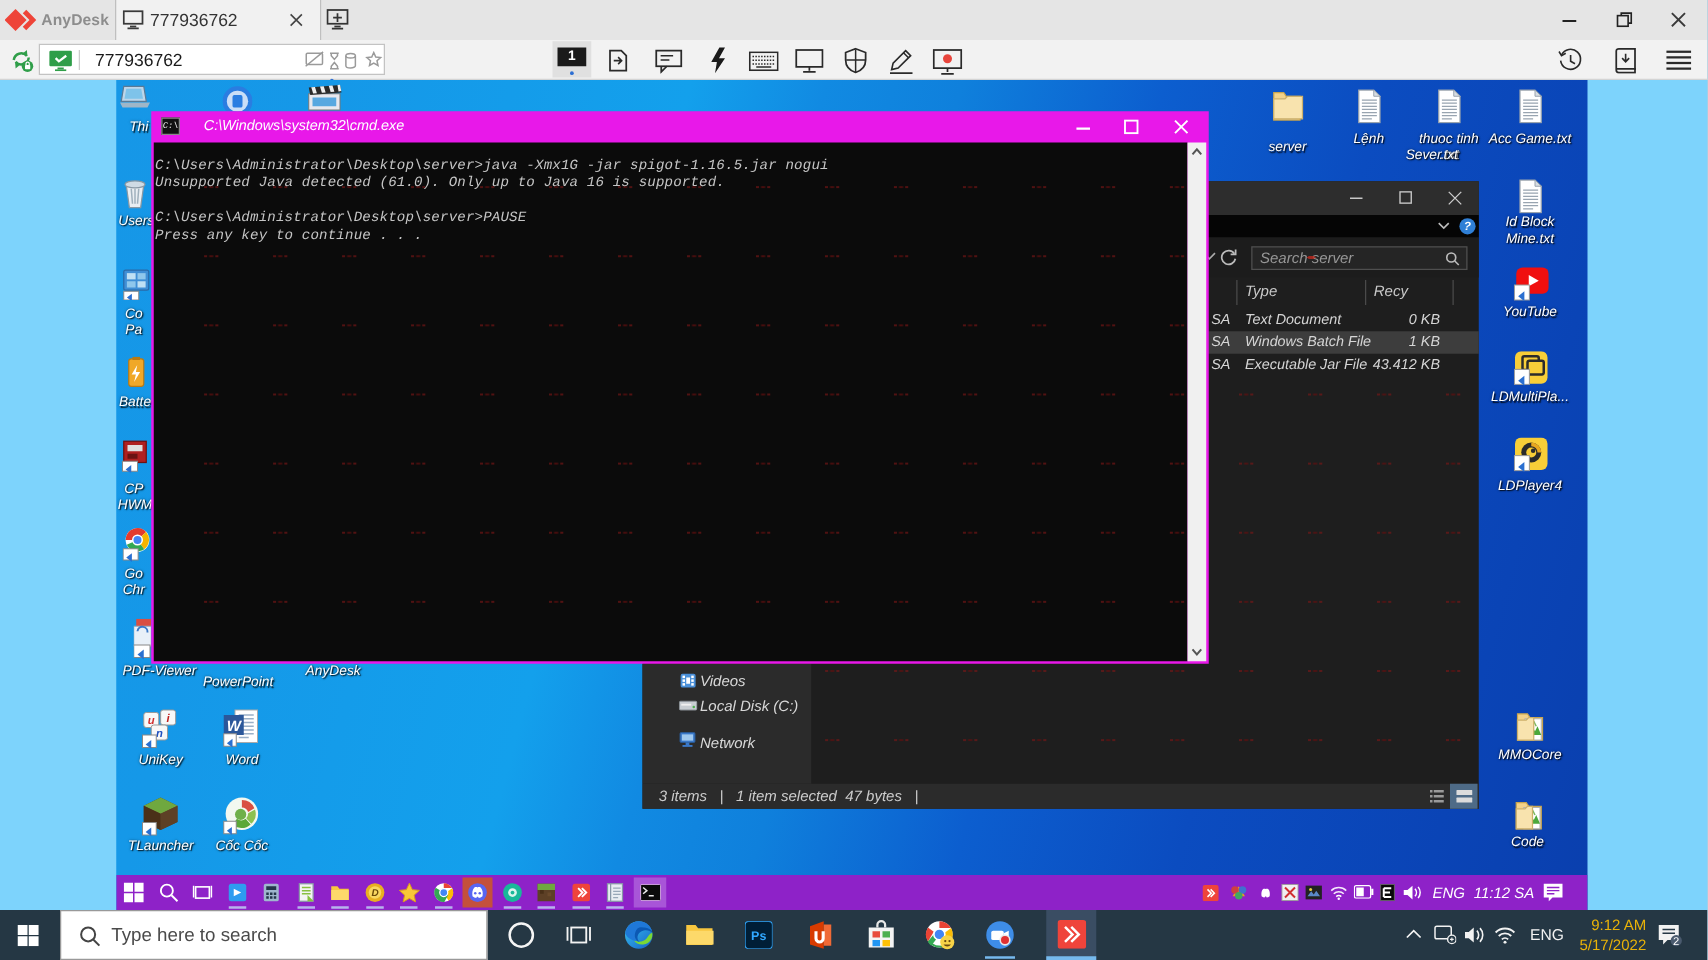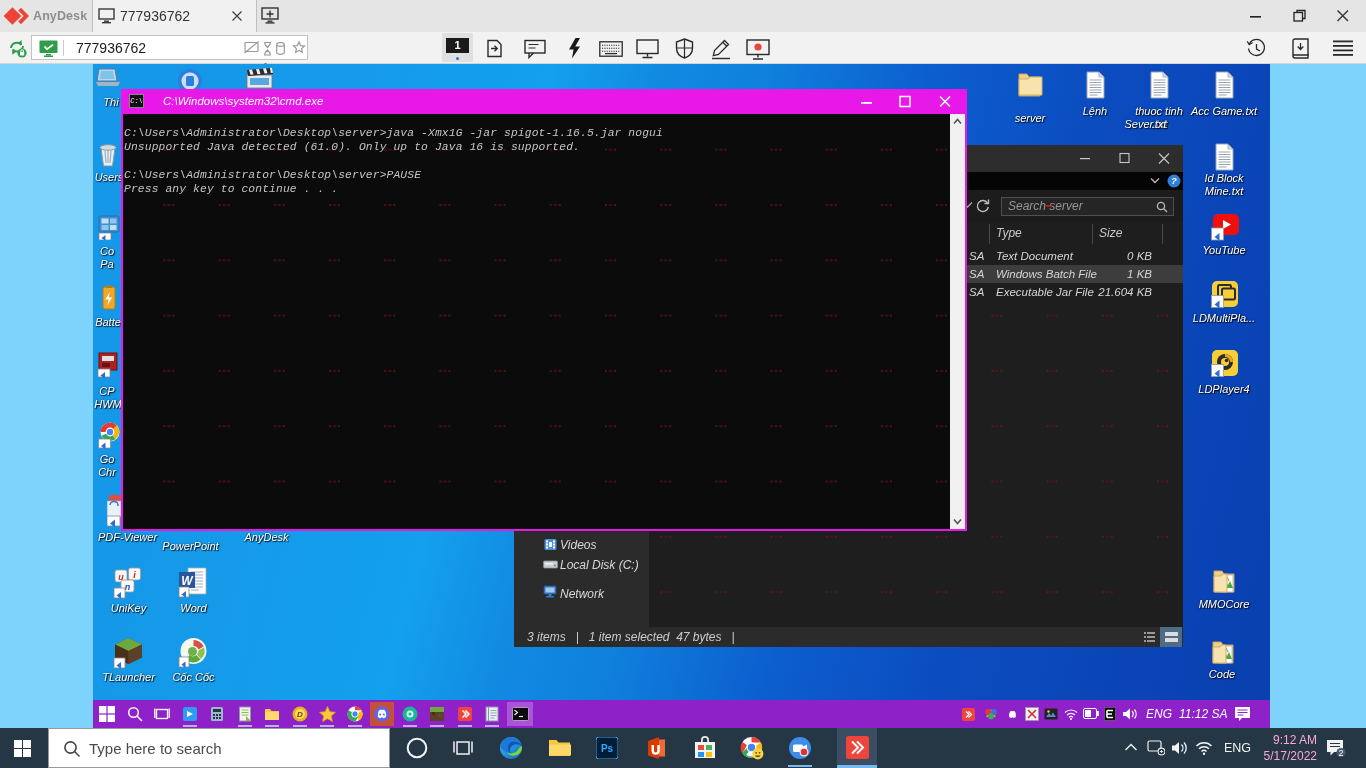--- a/index.html
+++ b/index.html
@@ -441,39 +441,39 @@
           <div id="ex-search">Search server
             <svg class="abs" style="right:5px;top:3px" width="12" height="12" viewBox="0 0 12 12">
                 <circle cx="5" cy="5" r="3.6" fill="none" stroke="#bbb" stroke-width="1.3"></circle>
                 <path d="M7.8 7.8 L11 11" stroke="#bbb" stroke-width="1.3"></path>
               </svg>
             <div class="abs" style="left:40px;top:6px;width:14px;height:4px;background:radial-gradient(ellipse 6px 1.8px at 50% 50%, rgba(190,40,30,.8) 55%, rgba(190,40,30,0) 65%)"></div>
           </div>
         </div>
         <div id="ex-head">
           <span class="abs" style="left:482px;top:4px">Type</span>
-          <span class="abs" style="left:585px;top:4px">Size</span>
+          <span class="abs" style="left:585px;top:4px">Recy</span>
           <div class="abs" style="left:475px;top:2px;width:1px;height:20px;background:#4a4a4a"></div>
           <div class="abs" style="left:578px;top:2px;width:1px;height:20px;background:#4a4a4a"></div>
           <div class="abs" style="left:648px;top:2px;width:1px;height:20px;background:#4a4a4a"></div>
         </div>
         <div class="ex-row" style="top:102px">
             <span class="abs" style="left:455px">SA</span>
             <span class="abs" style="left:482px">Text Document</span>
             <span class="abs" style="left:588px;width:50px;text-align:right">0 KB</span>
           </div>
         <div class="ex-row" style="top:120px;background:#3d3d3d">
             <span class="abs" style="left:455px">SA</span>
             <span class="abs" style="left:482px">Windows Batch File</span>
             <span class="abs" style="left:588px;width:50px;text-align:right">1 KB</span>
           </div>
         <div class="ex-row" style="top:138px">
             <span class="abs" style="left:455px">SA</span>
             <span class="abs" style="left:482px">Executable Jar File</span>
-            <span class="abs" style="left:568px;width:70px;text-align:right">21.604 KB</span>
+            <span class="abs" style="left:568px;width:70px;text-align:right">43.412 KB</span>
           </div>
         <div id="ex-nav">
           <svg class="abs" style="left:30px;top:7px" width="13" height="13" viewBox="0 0 13 13">
               <rect x="0.5" y="1" width="12" height="11" rx="1.5" fill="#4a90d9"></rect>
               <rect x="2" y="2.5" width="2" height="2" fill="#fff"></rect>
               <rect x="2" y="5.5" width="2" height="2" fill="#fff"></rect>
               <rect x="2" y="8.5" width="2" height="2" fill="#fff"></rect>
               <rect x="9" y="2.5" width="2" height="2" fill="#fff"></rect>
               <rect x="9" y="5.5" width="2" height="2" fill="#fff"></rect>
               <rect x="9" y="8.5" width="2" height="2" fill="#fff"></rect>
@@ -797,21 +797,21 @@
       </svg>
     <svg class="abs" style="left:1195px;top:13px" width="18" height="14" viewBox="0 0 18 14">
         <g fill="none" stroke="#f2f2f2" stroke-width="1.5">
           <path d="M1.5 5 a10.5 10.5 0 0 1 15 0"></path>
           <path d="M4 7.8 a7 7 0 0 1 10 0"></path>
           <path d="M6.5 10.5 a3.6 3.6 0 0 1 5 0"></path>
         </g>
         <circle cx="9" cy="12.7" r="1.2" fill="#f2f2f2"></circle>
       </svg>
     <div class="abs" style="left:1224px;top:13px;color:#f2f2f2;font-size:12.5px">ENG</div>
-    <div class="abs" style="left:1255px;top:4px;width:62px;color:#f9a8d4;font-size:12px;text-align:right;line-height:16px">9:12 AM<br>5/17/2022</div>
+    <div class="abs" style="left:1255px;top:4px;width:62px;color:#eab308;font-size:12px;text-align:right;line-height:16px">9:12 AM<br>5/17/2022</div>
     <svg class="abs" style="left:1326px;top:11px" width="20" height="19" viewBox="0 0 20 19">
         <path d="M1 1 h16 v12 h-9 l-3.5 3.5 v-3.5 h-3.5 z" fill="#f2f2f2"></path>
         <path d="M4 4.5 h10 M4 7.5 h10" stroke="#253744" stroke-width="1.2"></path>
         <circle cx="15" cy="13.5" r="4.5" fill="#4a5a6e"></circle>
         <text x="15" y="16.8" font-size="9" fill="#fff" text-anchor="middle" font-family="Liberation Sans">2</text>
       </svg>
   </div>
 
 </div>
 

